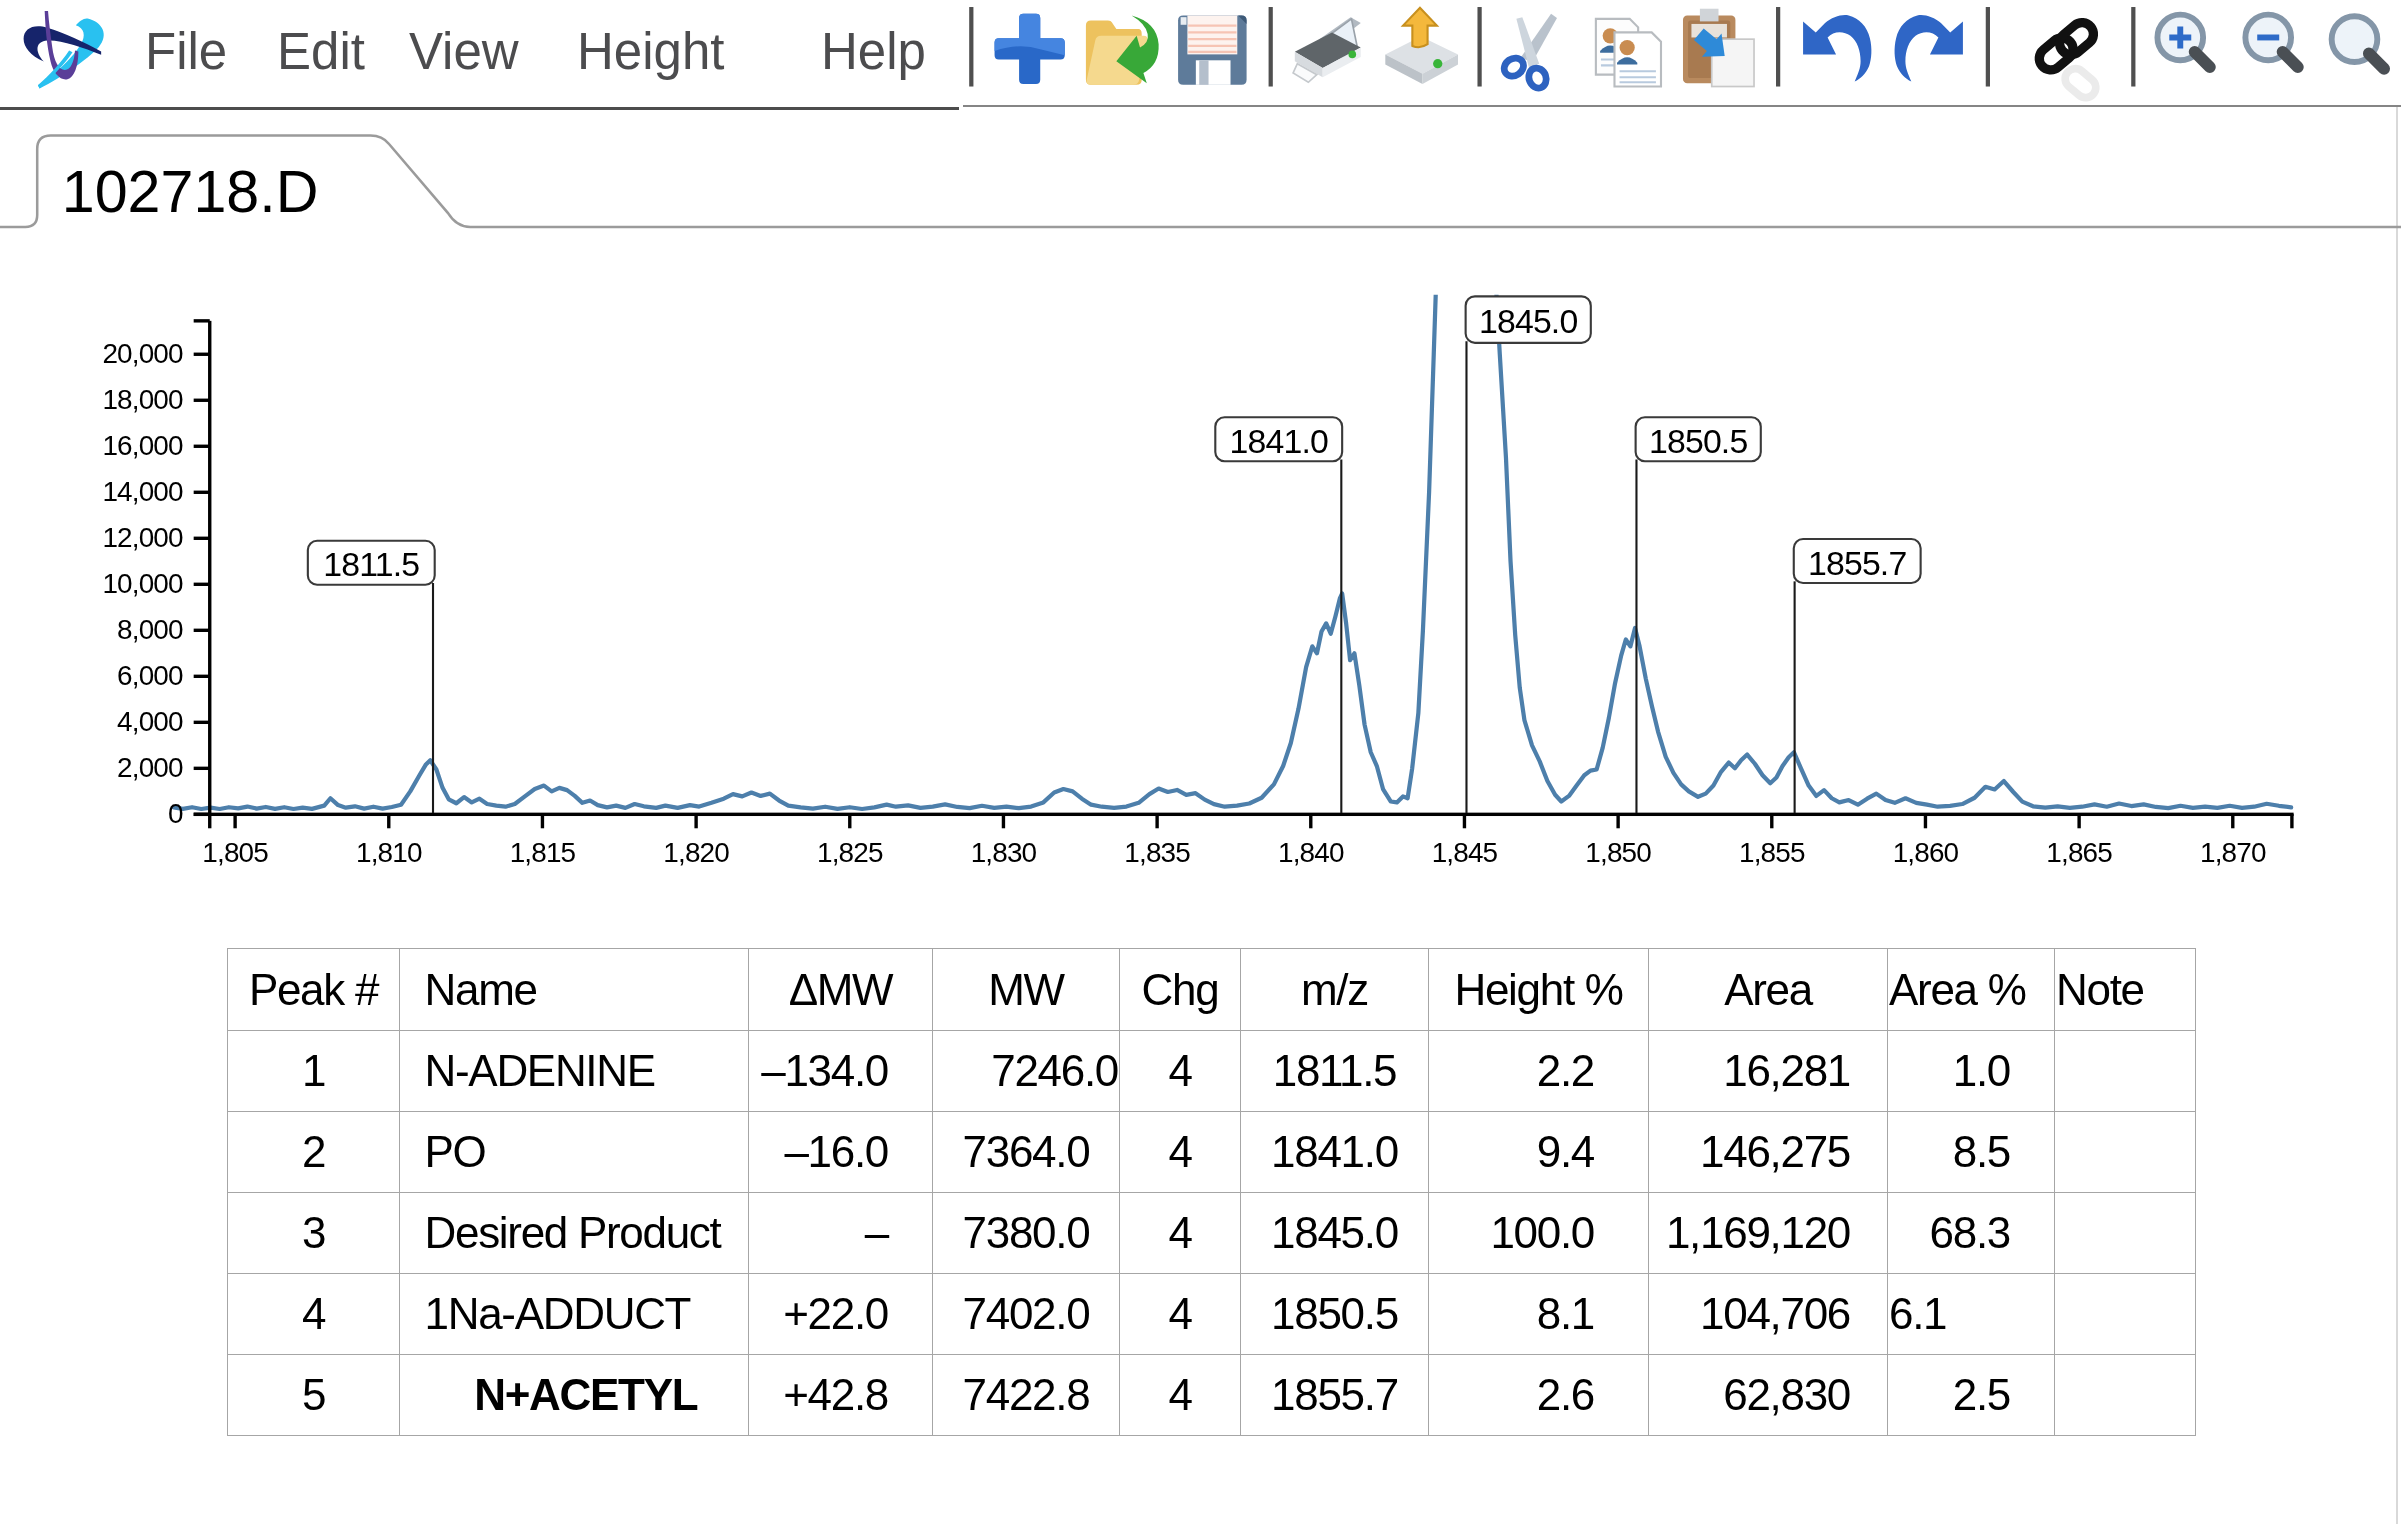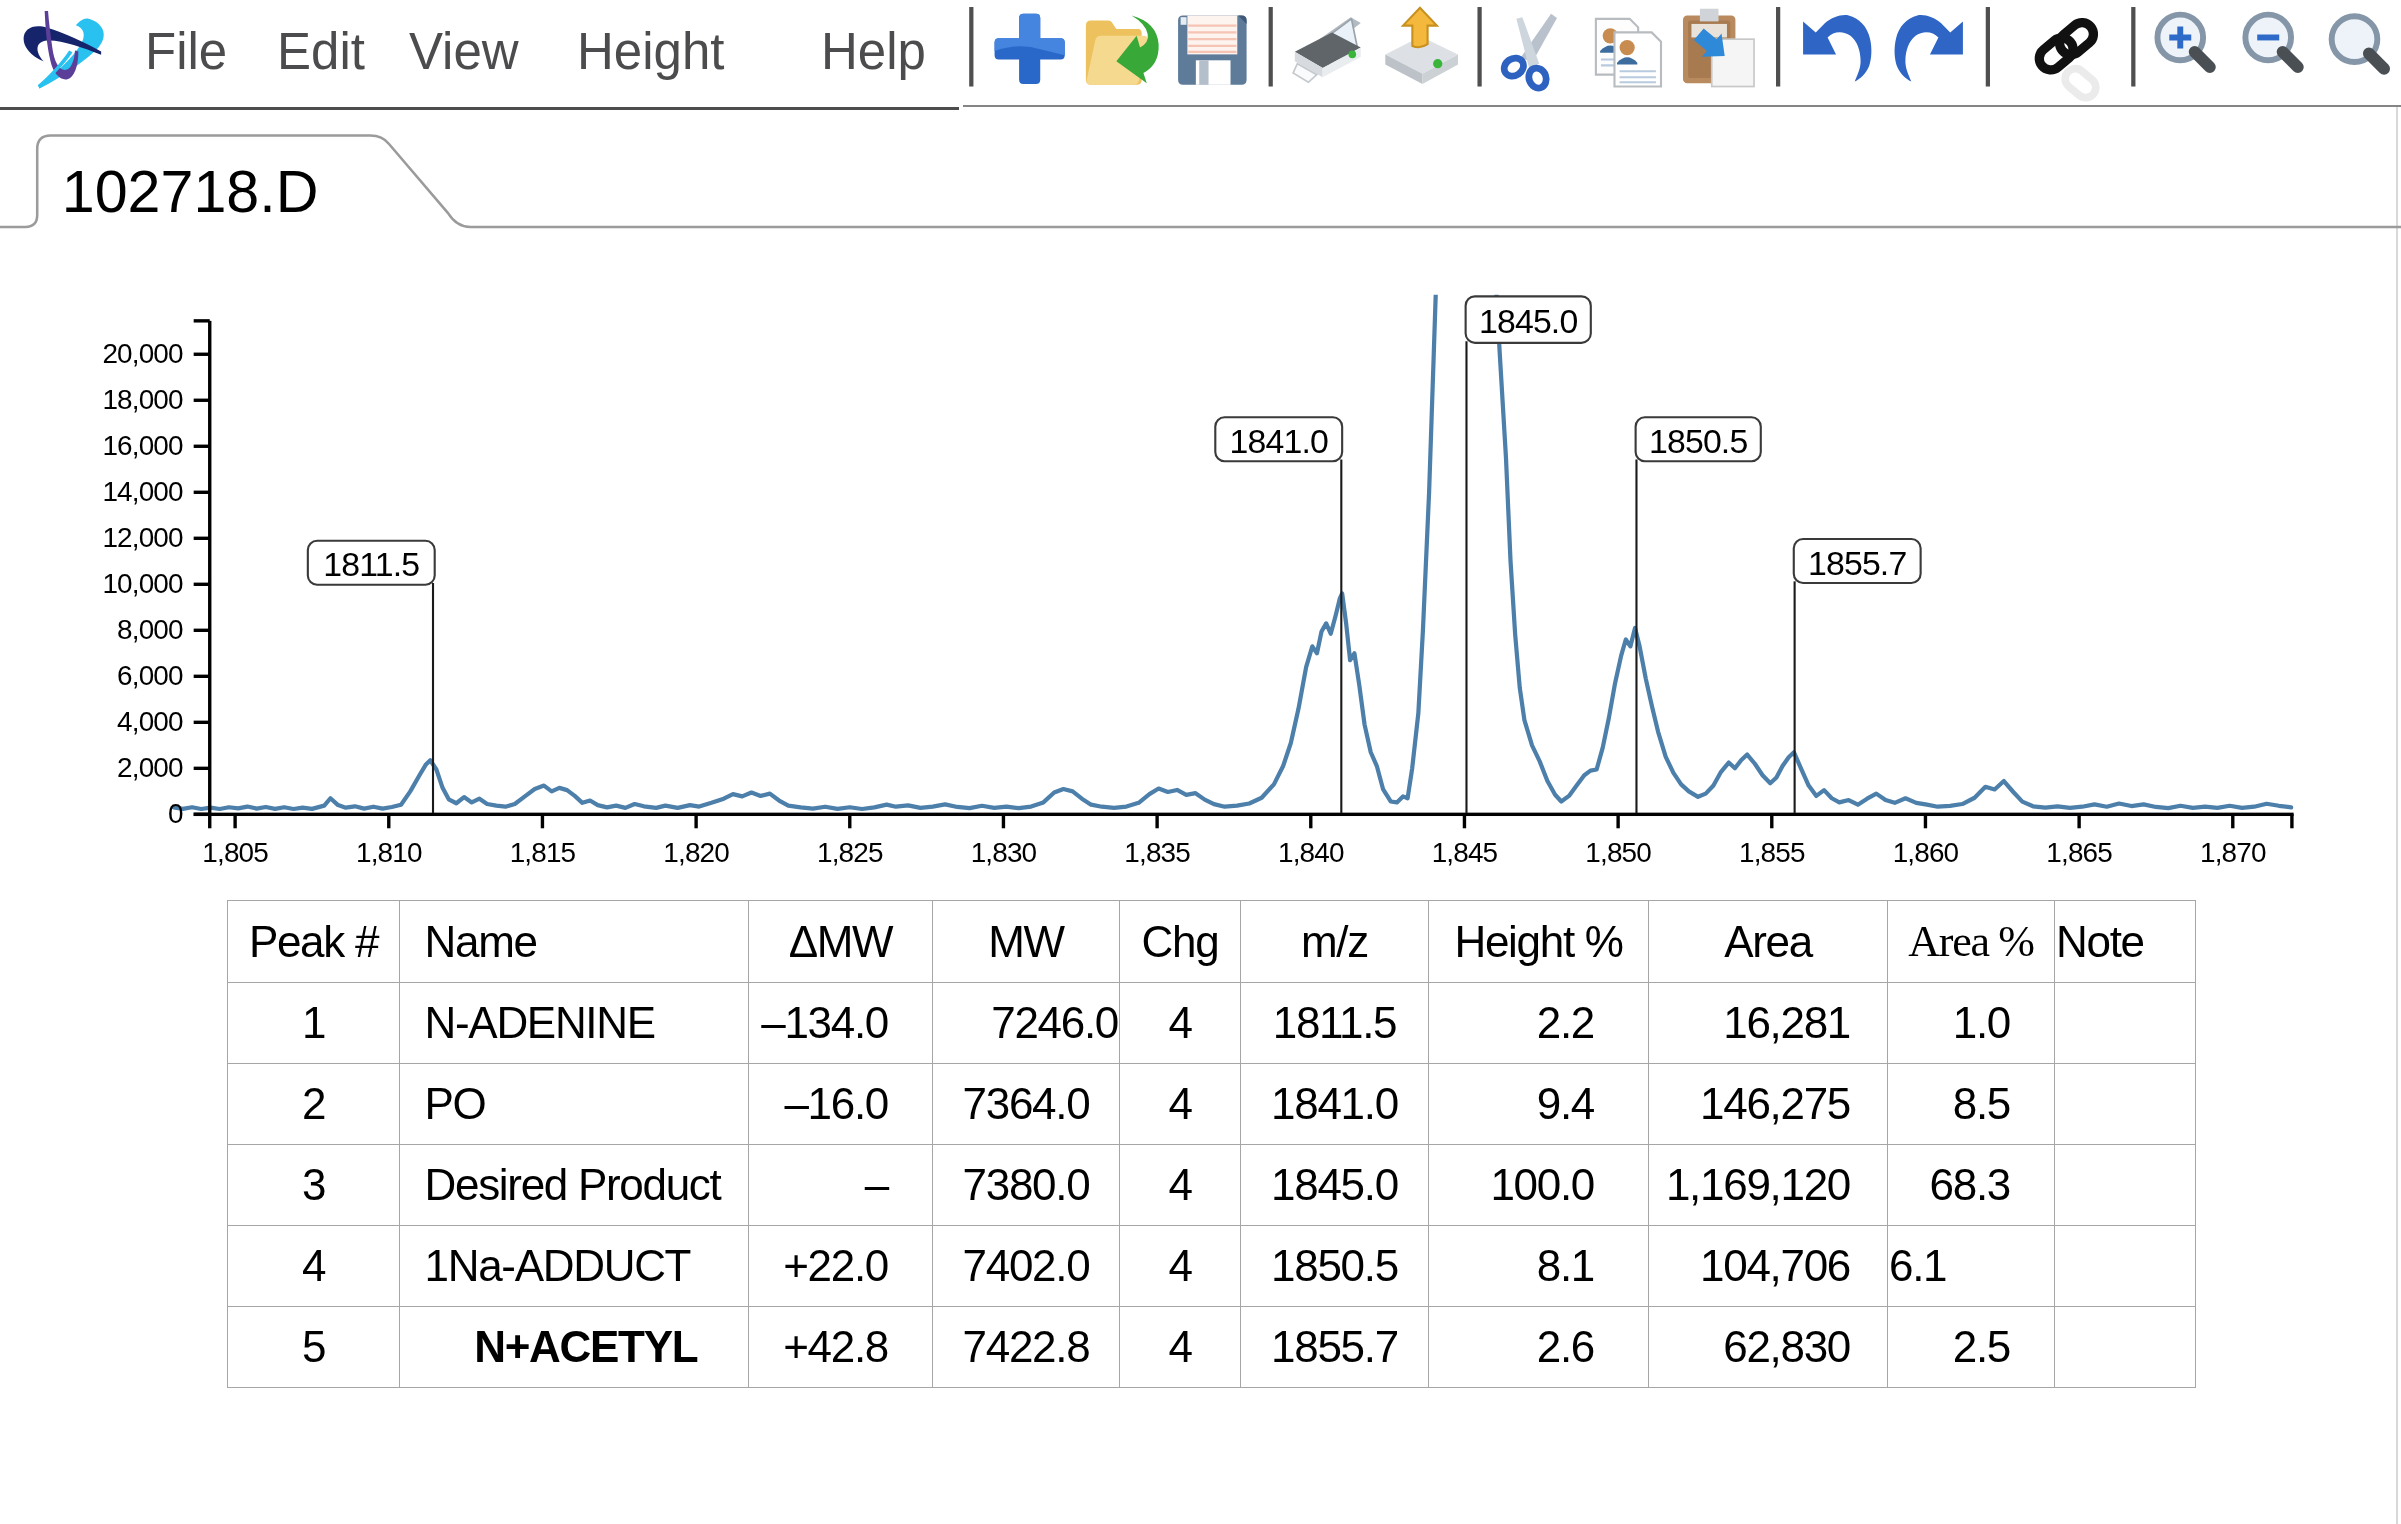--- a/index.html
+++ b/index.html
@@ -224,21 +224,21 @@
     <text x="1807.0" y="393.5" font-size="40" letter-spacing="-1" text-anchor="middle" fill="#000">1845.0</text>
     <line x1="1935" y1="543" x2="1935" y2="961" stroke="#1a1a1a" stroke-width="2.5"></line>
     <rect x="1934" y="493" width="148" height="52" rx="11" fill="#fff" stroke="#3a3a3a" stroke-width="2.5"></rect>
     <text x="2008.0" y="535.0" font-size="40" letter-spacing="-1" text-anchor="middle" fill="#000">1850.5</text>
     <line x1="2122" y1="687" x2="2122" y2="961" stroke="#1a1a1a" stroke-width="2.5"></line>
     <rect x="2121" y="637" width="150" height="52" rx="11" fill="#fff" stroke="#3a3a3a" stroke-width="2.5"></rect>
     <text x="2196.0" y="679.0" font-size="40" letter-spacing="-1" text-anchor="middle" fill="#000">1855.7</text>
       </g>
   </svg>
 
-  <div class="abs" style="left:227px;top:900px;">
+  <div class="abs" style="left:227px;top:948px;">
     <table style="border-collapse:collapse;table-layout:fixed;font-size:44px;letter-spacing:-1.3px;color:#000;">
 <colgroup>
           <col style="width:172px">
           <col style="width:349px">
           <col style="width:184px">
           <col style="width:187px">
           <col style="width:121px">
           <col style="width:188px">
           <col style="width:220px">
           <col style="width:239px">
@@ -248,21 +248,21 @@
 <tbody>
           <tr style="height:82px;">
 <th style="border:1.7px solid #a6a6a6;font-weight:normal;text-align:center;">Peak #</th>
 <th style="border:1.7px solid #a6a6a6;font-weight:normal;text-align:left;padding-left:24.5px;">Name</th>
 <th style="border:1.7px solid #a6a6a6;font-weight:normal;text-align:center;">ΔMW</th>
 <th style="border:1.7px solid #a6a6a6;font-weight:normal;text-align:center;">MW</th>
 <th style="border:1.7px solid #a6a6a6;font-weight:normal;text-align:center;">Chg</th>
 <th style="border:1.7px solid #a6a6a6;font-weight:normal;text-align:center;">m/z</th>
 <th style="border:1.7px solid #a6a6a6;font-weight:normal;text-align:center;">Height %</th>
 <th style="border:1.7px solid #a6a6a6;font-weight:normal;text-align:center;">Area</th>
-<th style="border:1.7px solid #a6a6a6;font-weight:normal;text-align:center;font-family:Liberation Serif, serif;">Area %</th>
+<th style="border:1.7px solid #a6a6a6;font-weight:normal;text-align:left;">Area %</th>
 <th style="border:1.7px solid #a6a6a6;font-weight:normal;text-align:left;">Note</th>
 </tr>
 <tr style="height:81px;">
 <td style="border:1.7px solid #a6a6a6;text-align:center;">1</td>
 <td style="border:1.7px solid #a6a6a6;text-align:left;padding-left:24.5px;">N-ADENINE</td>
 <td style="border:1.7px solid #a6a6a6;text-align:right;padding-right:44px;">–134.0</td>
 <td style="border:1.7px solid #a6a6a6;text-align:right;margin-top:38px;">7246.0</td>
 <td style="border:1.7px solid #a6a6a6;text-align:center;">4</td>
 <td style="border:1.7px solid #a6a6a6;text-align:center;">1811.5</td>
 <td style="border:1.7px solid #a6a6a6;text-align:right;padding-right:54px;">2.2</td>

